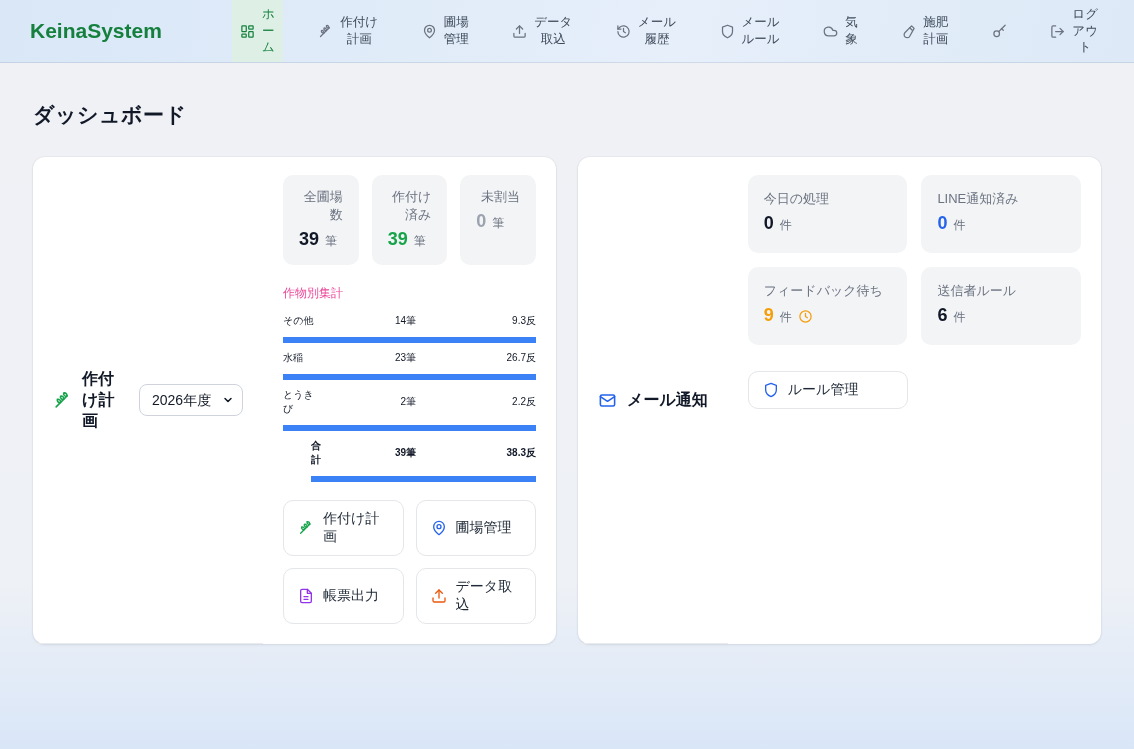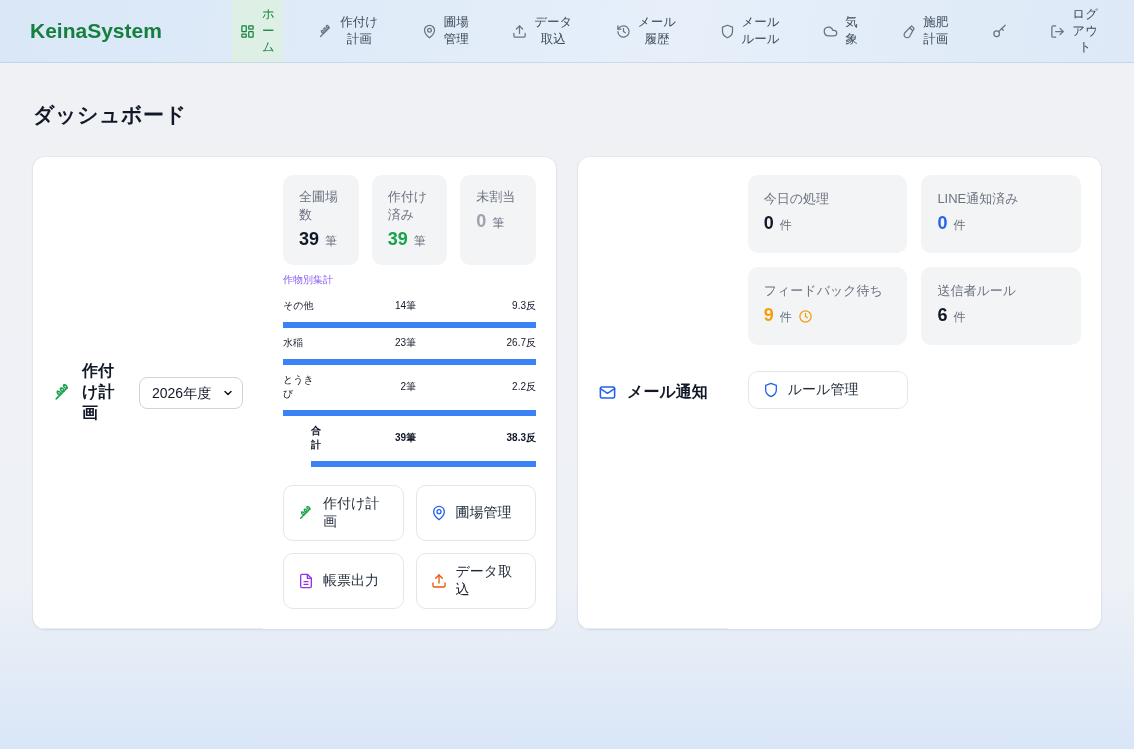--- a/index.html
+++ b/index.html
@@ -56,34 +56,34 @@
   .select-wrap { position:relative;padding-left:17px; }
   select {
     appearance:none; -webkit-appearance:none;
     font-family:inherit; font-size:14px; color:#111827;
     padding:7px 30px 7px 12px; border:1px solid #cfd4dc; border-radius:8px;
     background:#fff; cursor:pointer;
   }
   .select-chevron { position:absolute; right:9px; top:50%; transform:translateY(-50%); pointer-events:none; color:#111827; }
 
   
-  .stats3 { display:grid; grid-template-columns:1fr 1fr 1fr; gap:13px; }
+  .stats3 { display:grid; grid-template-columns:1fr 1fr 1fr; gap:13px;text-align:right; }
   .stats2 { display:grid; grid-template-columns:1fr 1fr; gap:14px; }
   .stat-box { background:#f3f4f6; border-radius:10px; padding:13px 16px 15px; }
   .stat-box.tall { padding:15px 16px 19px; }
   .stat-label { font-size:13px; color:#6b7280; }
   .stat-value-row { display:flex; align-items:baseline; gap:6px; margin-top:6px; }
   .stat-value { font-size:18px; font-weight:bold; line-height:1; }
   .stat-unit { font-size:12px; color:#6b7280; }
   .v-dark { color:#111827; } .v-green { color:#16a34a; } .v-gray { color:#9ca3af; }
   .v-blue { color:#2563eb; } .v-orange { color:#f59e0b; }
   .stat-clock { color:#f59e0b; align-self:center; }
 
   
-  .table-label { font-size:10px; color:#8b5cf6; margin-top:8px; }
+  .table-label { font-size:12px; color:#ec4899; margin-top:20px; }
   .crop-table { margin-top:4px; }
   .crop-row {
     display:flex; align-items:center; font-size:10px;
     padding:8px 0 9px; border-bottom:6px solid #3b82f6;
   }
   .crop-name { flex:1; }
   .crop-count { width:95px; text-align:right; }
   .crop-area { width:120px; text-align:right; }
   .crop-row.total { font-weight:bold;margin-left:28px; }
 

